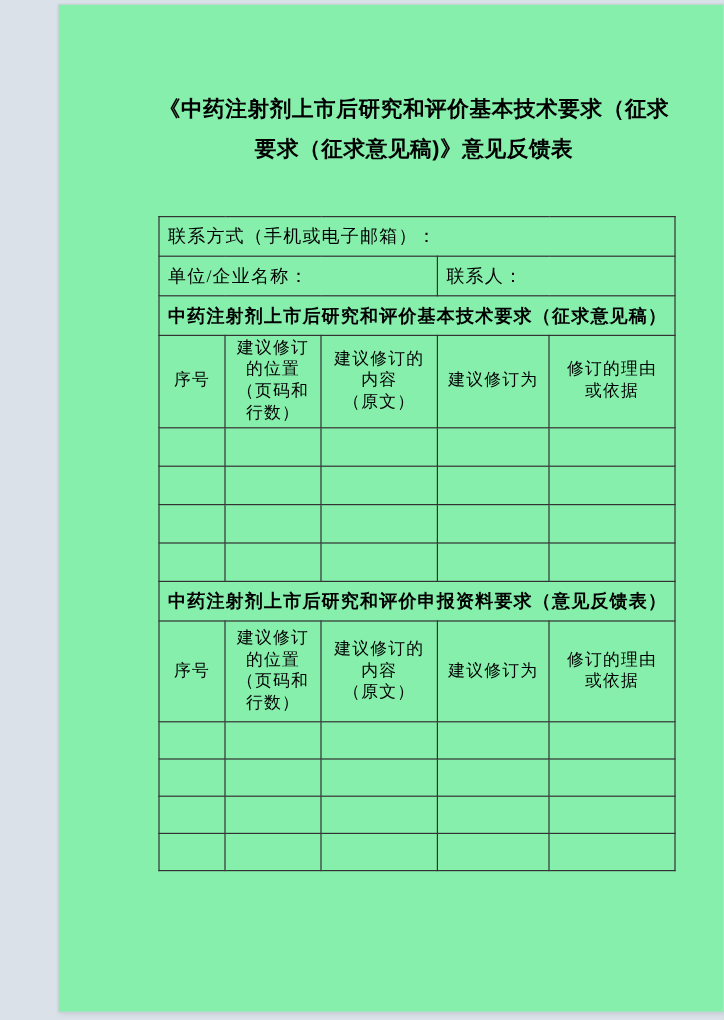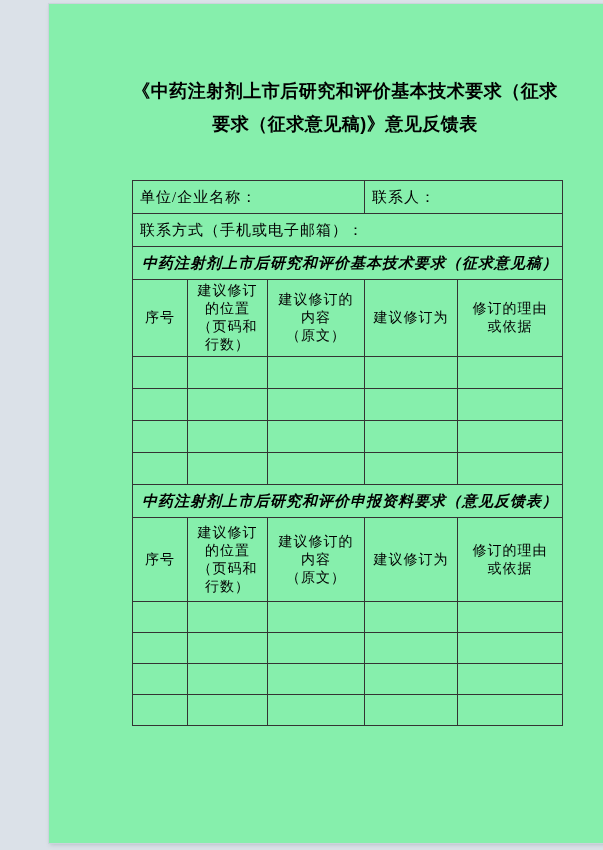--- a/index.html
+++ b/index.html
@@ -57,23 +57,22 @@
   .cell-left {
     font-size: 15px;
     letter-spacing: 1px;
     text-align: left;
     padding: 0 2px 0 7px;
   }
   .cell-section {
     font-size: 15px;
     font-weight: bold;
     letter-spacing: 1px;
-    text-align: center;
+    text-align: left;
     padding: 0 2px 0 7px;
-    font-style: italic;
   }
   .cell-header {
     font-size: 14px;
     line-height: 18px;
     text-align: center;
     white-space: pre-line;
     padding: 2px 1px;
     letter-spacing: 1px;
   }
   .cell-empty { padding: 0; }
@@ -99,25 +98,25 @@
       <colgroup>
         <col style="width:55px">
         <col style="width:80px">
         <col style="width:97px">
         <col style="width:93px">
         <col style="width:105px">
       </colgroup>
 
       <tbody>
           <tr class="r-info">
+        <td colspan="5" class="cell-left">联系方式（手机或电子邮箱）：</td>
+      </tr>
+      <tr class="r-info">
         <td colspan="3" class="cell-left">单位/企业名称：</td>
         <td colspan="2" class="cell-left">联系人：</td>
-      </tr>
-      <tr class="r-info">
-        <td colspan="5" class="cell-left">联系方式（手机或电子邮箱）：</td>
       </tr>
 
       <tr class="r-section">
         <td colspan="5" class="cell-section">中药注射剂上市后研究和评价基本技术要求（征求意见稿）</td>
       </tr>
       <tr class="r-header1">
         <td class="cell-header">序号</td>
         <td class="cell-header">建议修订
 的位置
 （页码和

